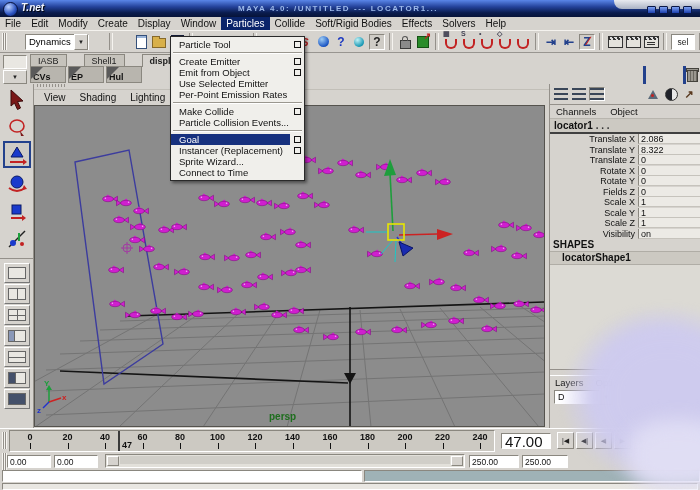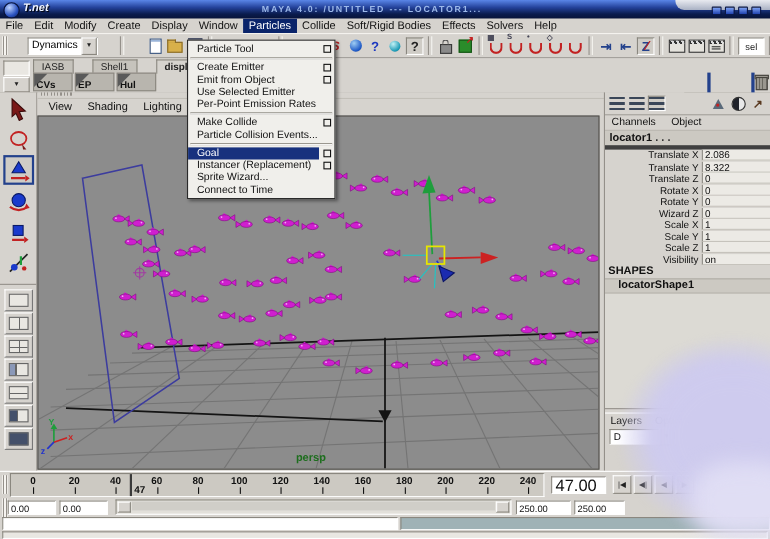--- a/index.html
+++ b/index.html
@@ -138,21 +138,21 @@
   .cb-ic.pressed{background:#cfccc6;border:1px solid;border-color:#8a877f #fff #fff #8a877f;box-sizing:border-box;}
   .cb-spacer{flex:1;}
   .tri-ic{width:0;height:0;border-left:5px solid transparent;border-right:5px solid transparent;
     border-bottom:9px solid #5a6a7a;position:relative;}
   .tri-ic::after{content:"";position:absolute;left:-2px;top:4px;width:3px;height:3px;border-radius:50%;background:#c22222;}
   .half-ic{width:11px;height:11px;border-radius:50%;background:linear-gradient(90deg,#20222a 0 50%,#e8e8e8 50%);border:1px solid #333;}
   .arrow-ic{color:#5a3a20;font-weight:bold;font-size:11px;}
   .cb-menu{height:13px;display:flex;gap:14px;padding-left:6px;font-size:9.5px;align-items:center;
     background:#d6d3ce;border-bottom:1px solid #b8b5ae;color:#111;}
   .cb-name{height:13px;font-size:10px;font-weight:bold;padding-left:4px;line-height:13px;background:#ccc9c2;
-    border-bottom:4px solid #404040;color:#111;}
+    border-bottom:2px solid #404040;color:#111;}
   .cb-name .dots{font-weight:bold;color:#333;}
   .cb-row{height:10.5px;display:flex;align-items:center;font-size:9px;color:#111;}
   .cb-row .lbl{flex:1;text-align:right;padding-right:3px;white-space:nowrap;}
   .cb-row .val{width:62px;height:10px;background:#eceae5;border-left:1px solid #8a877f;border-bottom:1px solid #c6c3bc;
     padding-left:2px;box-sizing:border-box;line-height:10px;}
   .cb-shapes{height:12px;font-size:10px;font-weight:bold;padding-left:3px;line-height:12px;color:#111;}
   .cb-shape-name{height:12px;font-size:10px;font-weight:bold;padding-left:12px;line-height:12px;
     background:#ccc9c2;border:1px solid #b0ada6;border-left:none;border-right:none;color:#111;}
   .cb-fill{height:104px;background:#dcdad4;border-bottom:1px solid #94908a;}
   .layers{position:absolute;left:0;bottom:0;width:100%;height:52px;background:#d6d3ce;border-top:1px solid #fff;}
@@ -846,21 +846,21 @@
         </div>
         <div class="cb-row">
           <span class="lbl">Rotate X</span>
           <span class="val">0</span>
         </div>
         <div class="cb-row">
           <span class="lbl">Rotate Y</span>
           <span class="val">0</span>
         </div>
         <div class="cb-row">
-          <span class="lbl">Wizard Z</span>
+          <span class="lbl">Fields Z</span>
           <span class="val">0</span>
         </div>
         <div class="cb-row">
           <span class="lbl">Scale X</span>
           <span class="val">1</span>
         </div>
         <div class="cb-row">
           <span class="lbl">Scale Y</span>
           <span class="val">1</span>
         </div>

